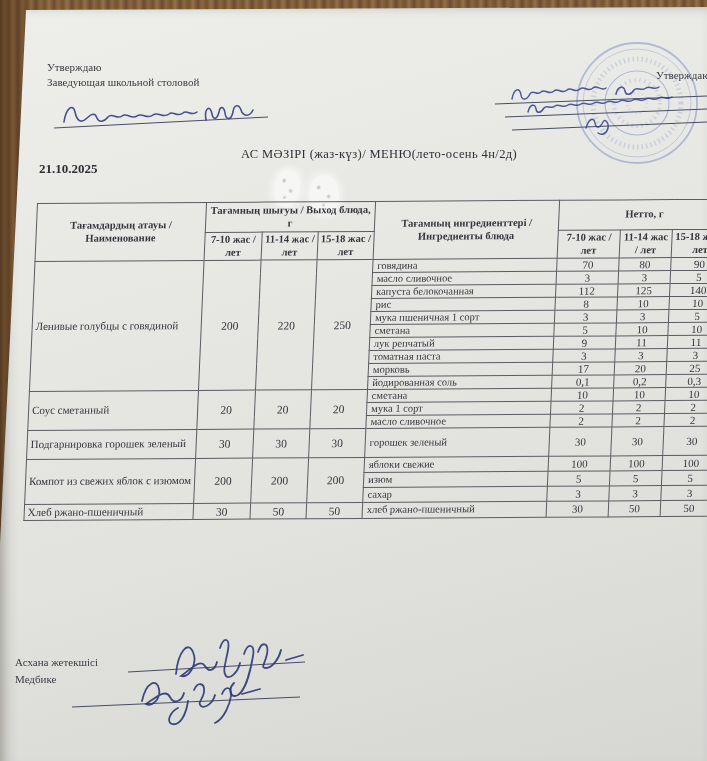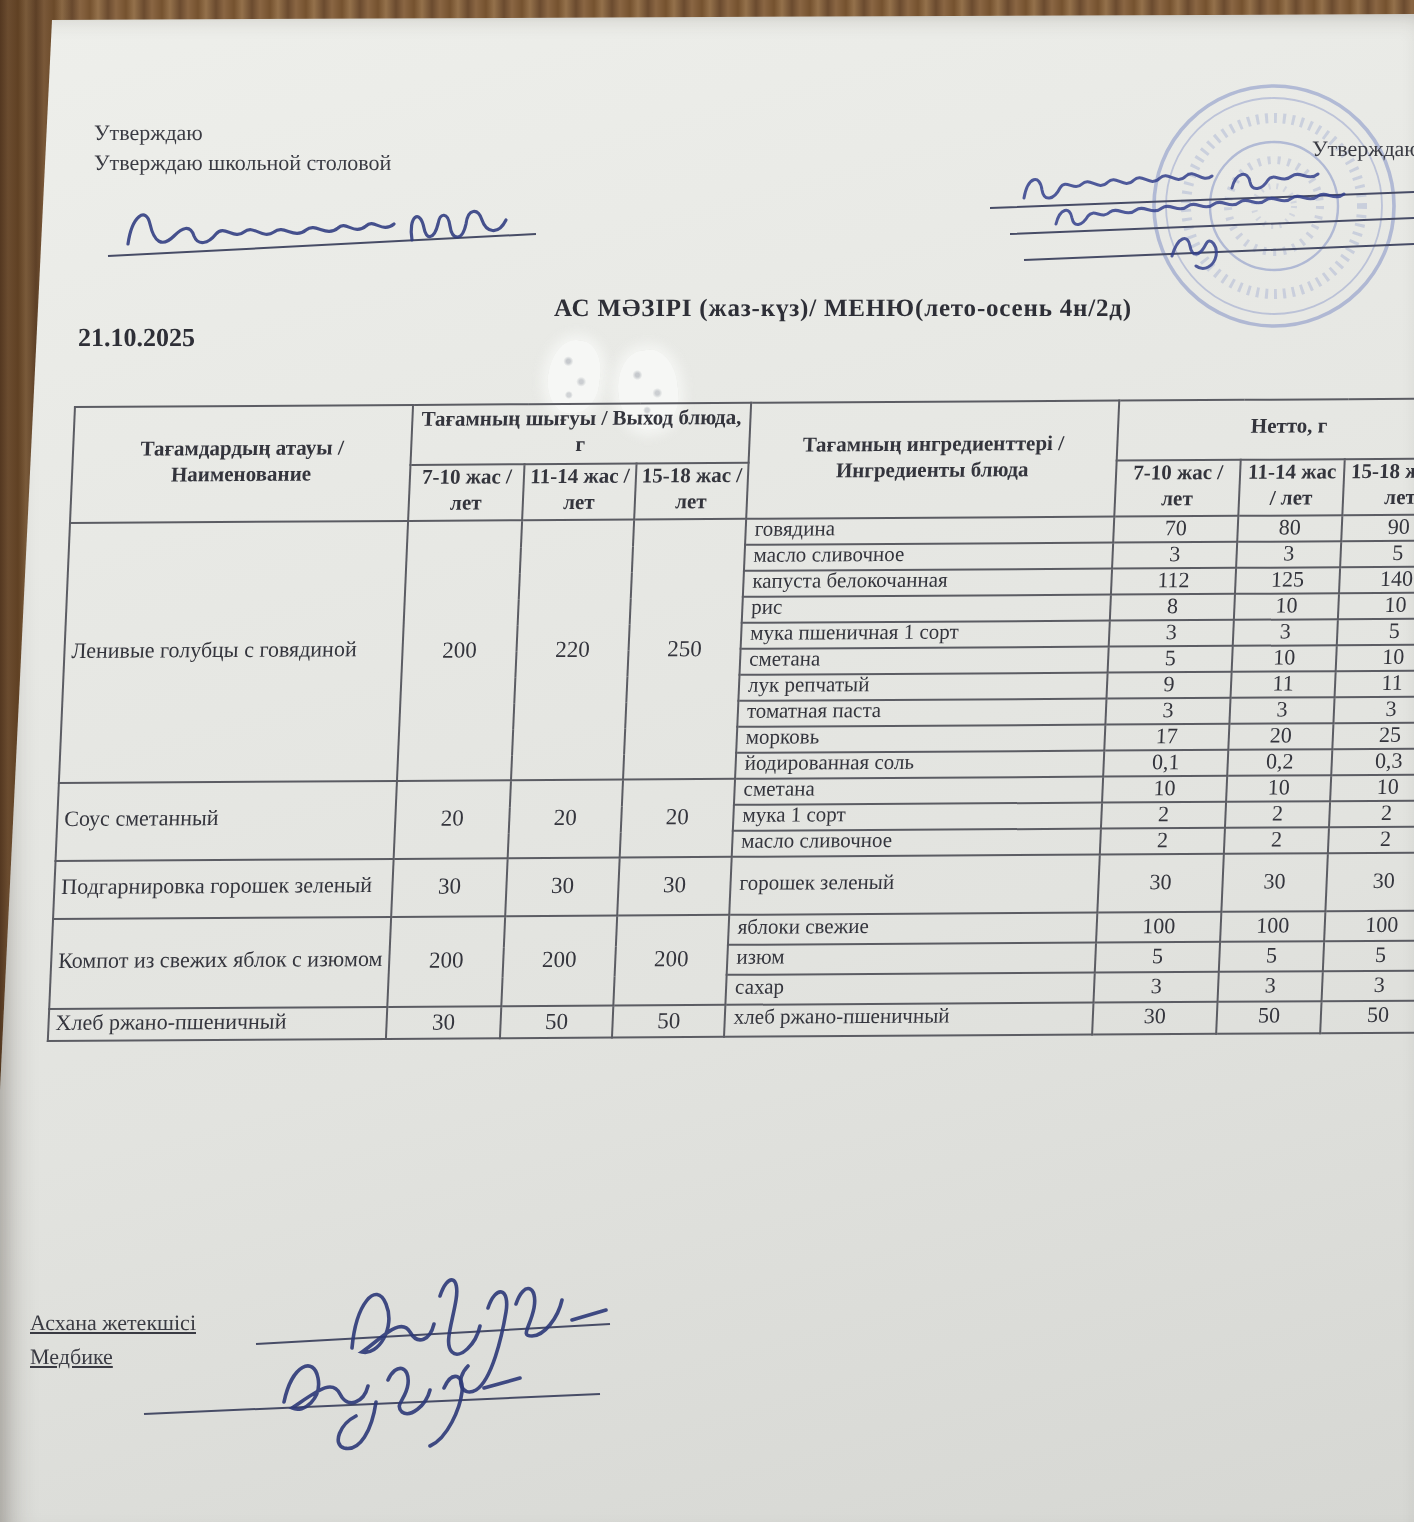--- a/index.html
+++ b/index.html
@@ -11,24 +11,24 @@
       repeating-linear-gradient(90deg,#6b4b2f 0px,#8a6643 4px,#75522f 9px,#94714b 13px,#6b4b2f 18px);
   }
   .paper{
     position:absolute;inset:0;
     clip-path:polygon(26px 10px, 707px 7px, 707px 761px, 0px 761px, 0px 545px);
     background:linear-gradient(165deg,#eeefeb 0%,#e7e8e4 35%,#e2e3df 62%,#d6d7d3 100%);
     box-shadow:inset 0 14px 14px -10px rgba(60,50,40,.45), inset 16px 0 14px -12px rgba(60,50,40,.35);
   }
   .abs{position:absolute;}
   .approve{font-size:11px;line-height:15px;color:#3a3b43;}
-  .title{font-size:12.5px;font-weight:bold;letter-spacing:.4px;color:#2e2f37;white-space:nowrap;margin-left:36px;}
+  .title{font-size:12.5px;font-weight:normal;letter-spacing:.4px;color:#2e2f37;white-space:nowrap;}
   .date{font-size:13px;font-weight:bold;color:#2e2f37;}
   .approve-right{font-size:11px;color:#3a3b43;white-space:nowrap;}
-  .footer-label{font-size:11px;color:#3a3b43;white-space:nowrap;text-decoration:underline;}
+  .footer-label{font-size:11px;color:#3a3b43;white-space:nowrap;}
 
   .tablewrap{left:37px;top:203px;transform:skewX(-2.8deg) rotate(-.35deg);transform-origin:0 0;}
   table{border-collapse:collapse;table-layout:fixed;width:693px;color:#34353d;}
   td,th{border:1px solid #5b5c63;padding:0 2px;overflow:hidden;}
   th{font-weight:bold;font-size:10.5px;line-height:1.18;text-align:center;}
   tr.h1{height:30px;} tr.h2{height:28px;}
   tr.ri{height:13px;} tr.rg{height:29px;} tr.rk{height:15px;} tr.rb{height:16px;}
   .dish{font-size:11px;line-height:1.2;padding-left:3px;vertical-align:middle;}
   .out{font-size:11.5px;text-align:center;vertical-align:middle;}
   .ing{font-size:10.5px;line-height:1;padding-left:4px;white-space:nowrap;}
@@ -54,21 +54,21 @@
       <circle r="54" stroke-width="0.9" opacity="0.8"></circle>
       <circle r="32" stroke-width="1.2"></circle>
       <circle r="44" stroke-width="5" opacity="0.55" stroke-dasharray="1.5 3"></circle>
       <circle r="23" stroke-width="4" opacity="0.5" stroke-dasharray="1.5 3.5"></circle>
       <circle r="10" stroke-width="3" opacity="0.4" stroke-dasharray="1 3"></circle>
     </g>
   </svg>
 
   <div class="abs approve" style="left:47px;top:60px;">
     <div>Утверждаю</div>
-    <div>Утверждаю школьной столовой</div>
+    <div>Заведующая школьной столовой</div>
   </div>
   <div class="abs approve-right" style="left:656px;top:69px;">Утверждаю</div>
   <div class="abs title" style="left:241px;top:147px;">АС  МӘЗІРІ (жаз-күз)/ МЕНЮ(лето-осень 4н/2д)</div>
   <div class="abs date" style="left:39px;top:161px;">21.10.2025</div>
 
   <div class="smudge" style="left:274px;top:170px;width:26px;height:37px;transform:rotate(8deg);"></div>
   <div class="smudge" style="left:309px;top:175px;width:30px;height:40px;transform:rotate(-6deg);"></div>
 
   <div class="abs tablewrap">
   <table>

